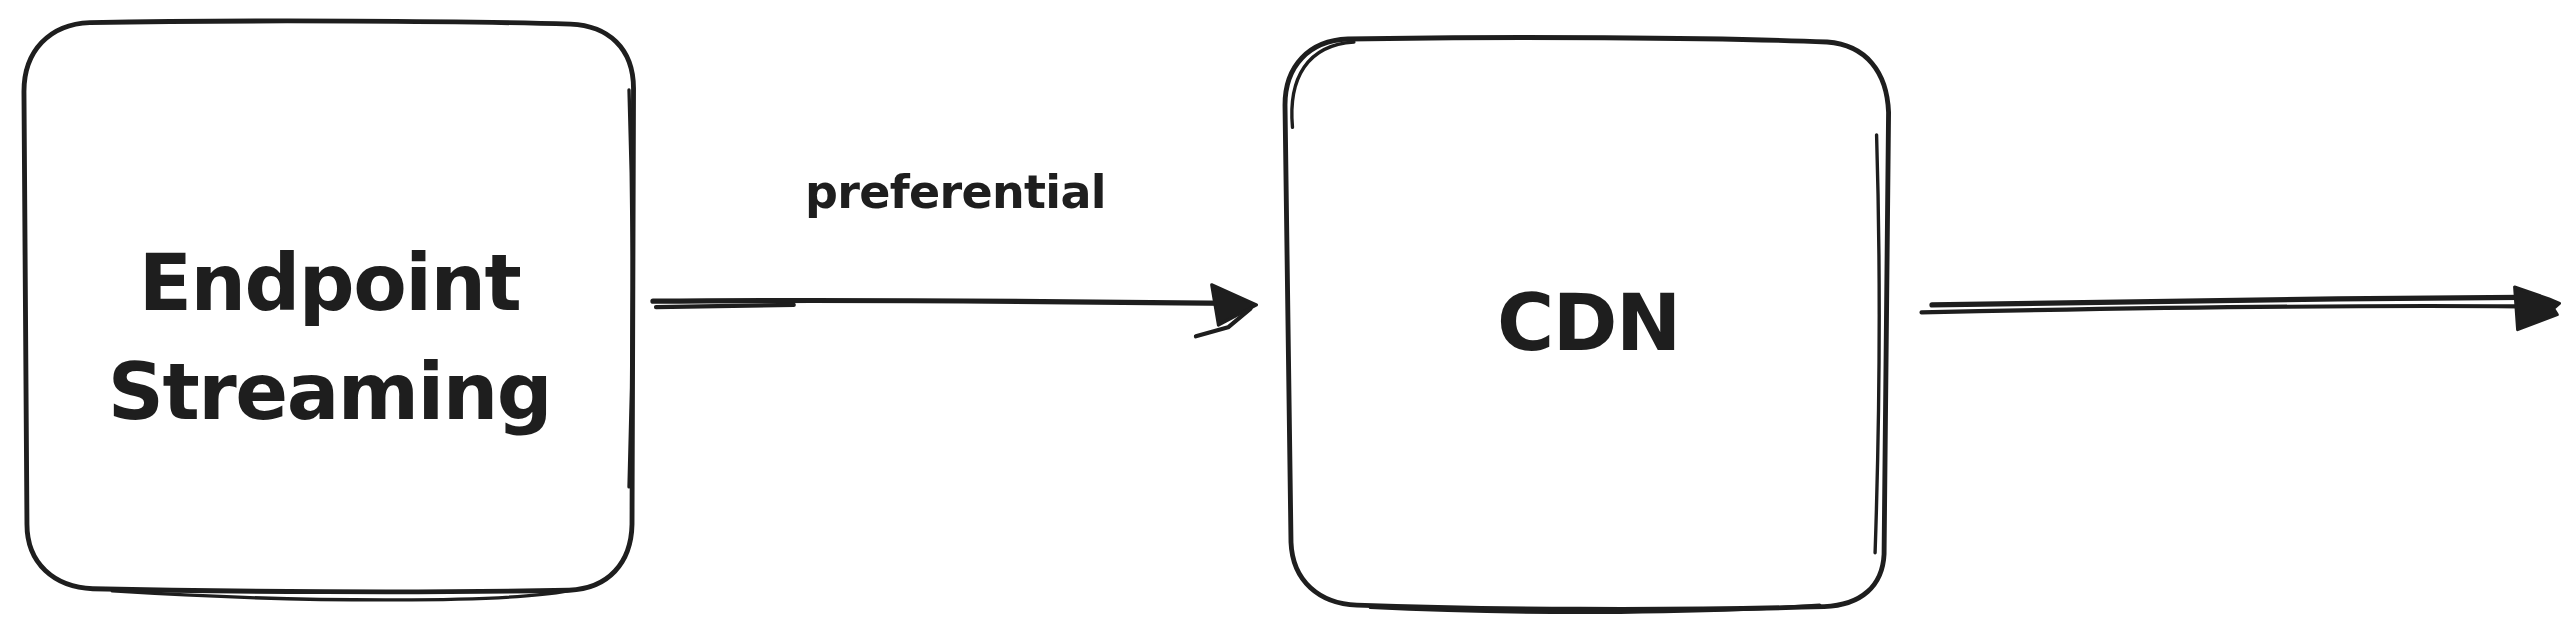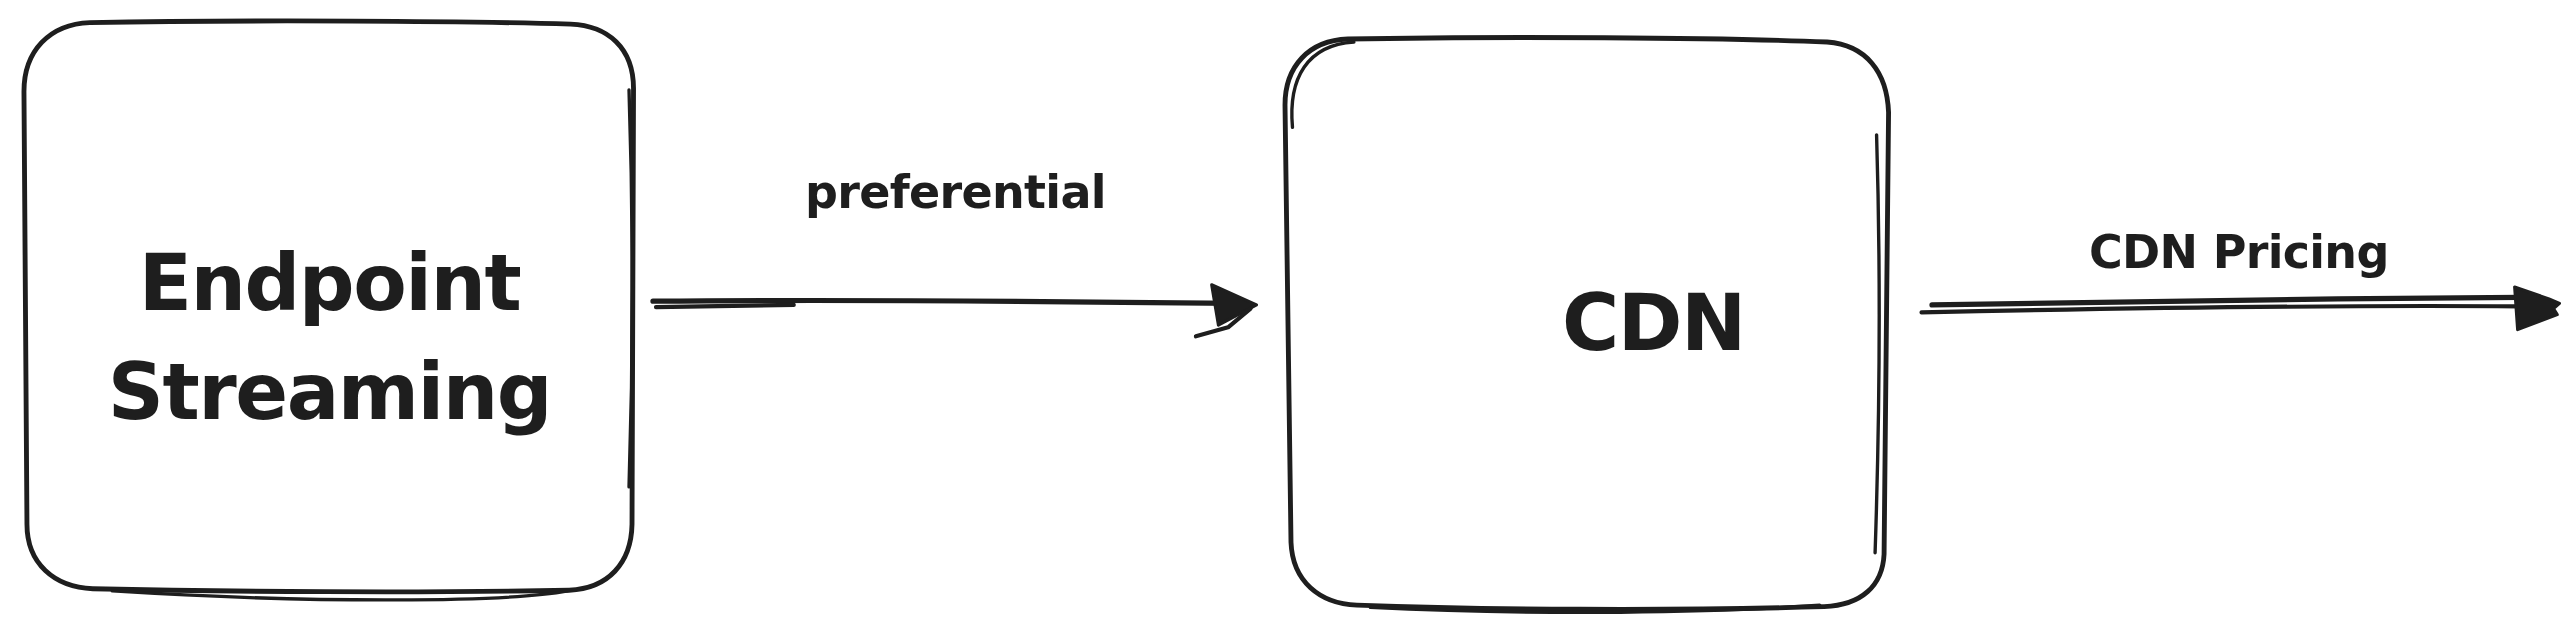--- a/index.html
+++ b/index.html
@@ -63,21 +63,21 @@
     line-height: 60px;
     letter-spacing: -0.7px;
     white-space: nowrap;
   }
   .edge-label span { display: block; }
   #label-streaming-endpoint {
     left: 24px; top: 20px; width: 611px; height: 581px;
     padding-top: 55px;
   }
   #label-cdn {
-    left: 1349px; top: 33px; width: 609px; height: 580px;
+    left: 1284px; top: 33px; width: 609px; height: 580px;
   }
   #label-preferential-pricing {
     left: 805px; top: 162px;
   }
   #label-cdn-pricing {
     left: 2089px; top: 222px;
   }
 </style>
 </head>
 <body>
@@ -135,18 +135,15 @@
   </div>
 
   <div class="node-label" id="label-cdn">
     <span>CDN</span>
   </div>
 
   <div class="edge-label" id="label-preferential-pricing">
     <span>preferential</span>
   </div>
 
-  <div class="edge-label" id="label-cdn-pricing">
-    <span>CDN Pricing</span>
-  </div>
 
 </div>
 
 
 </body></html>

